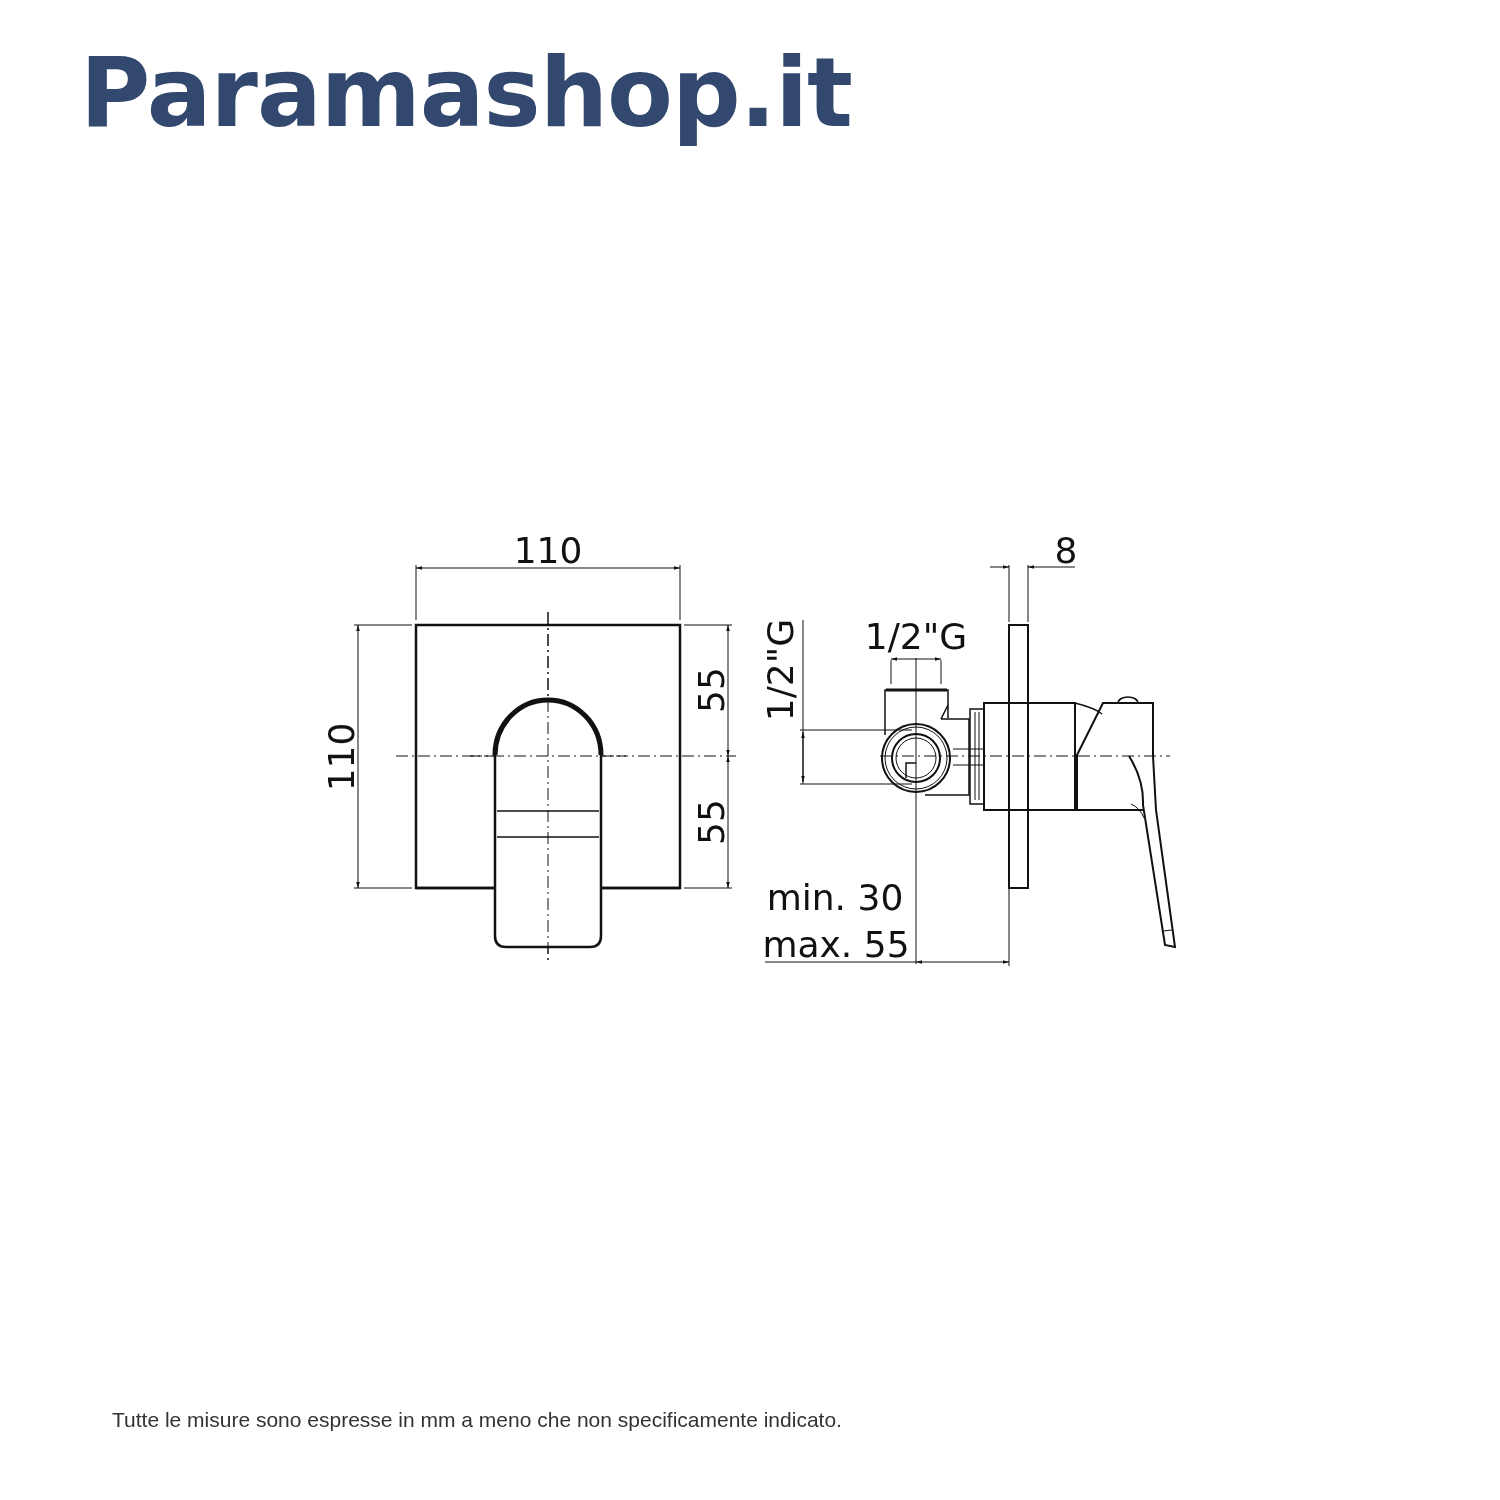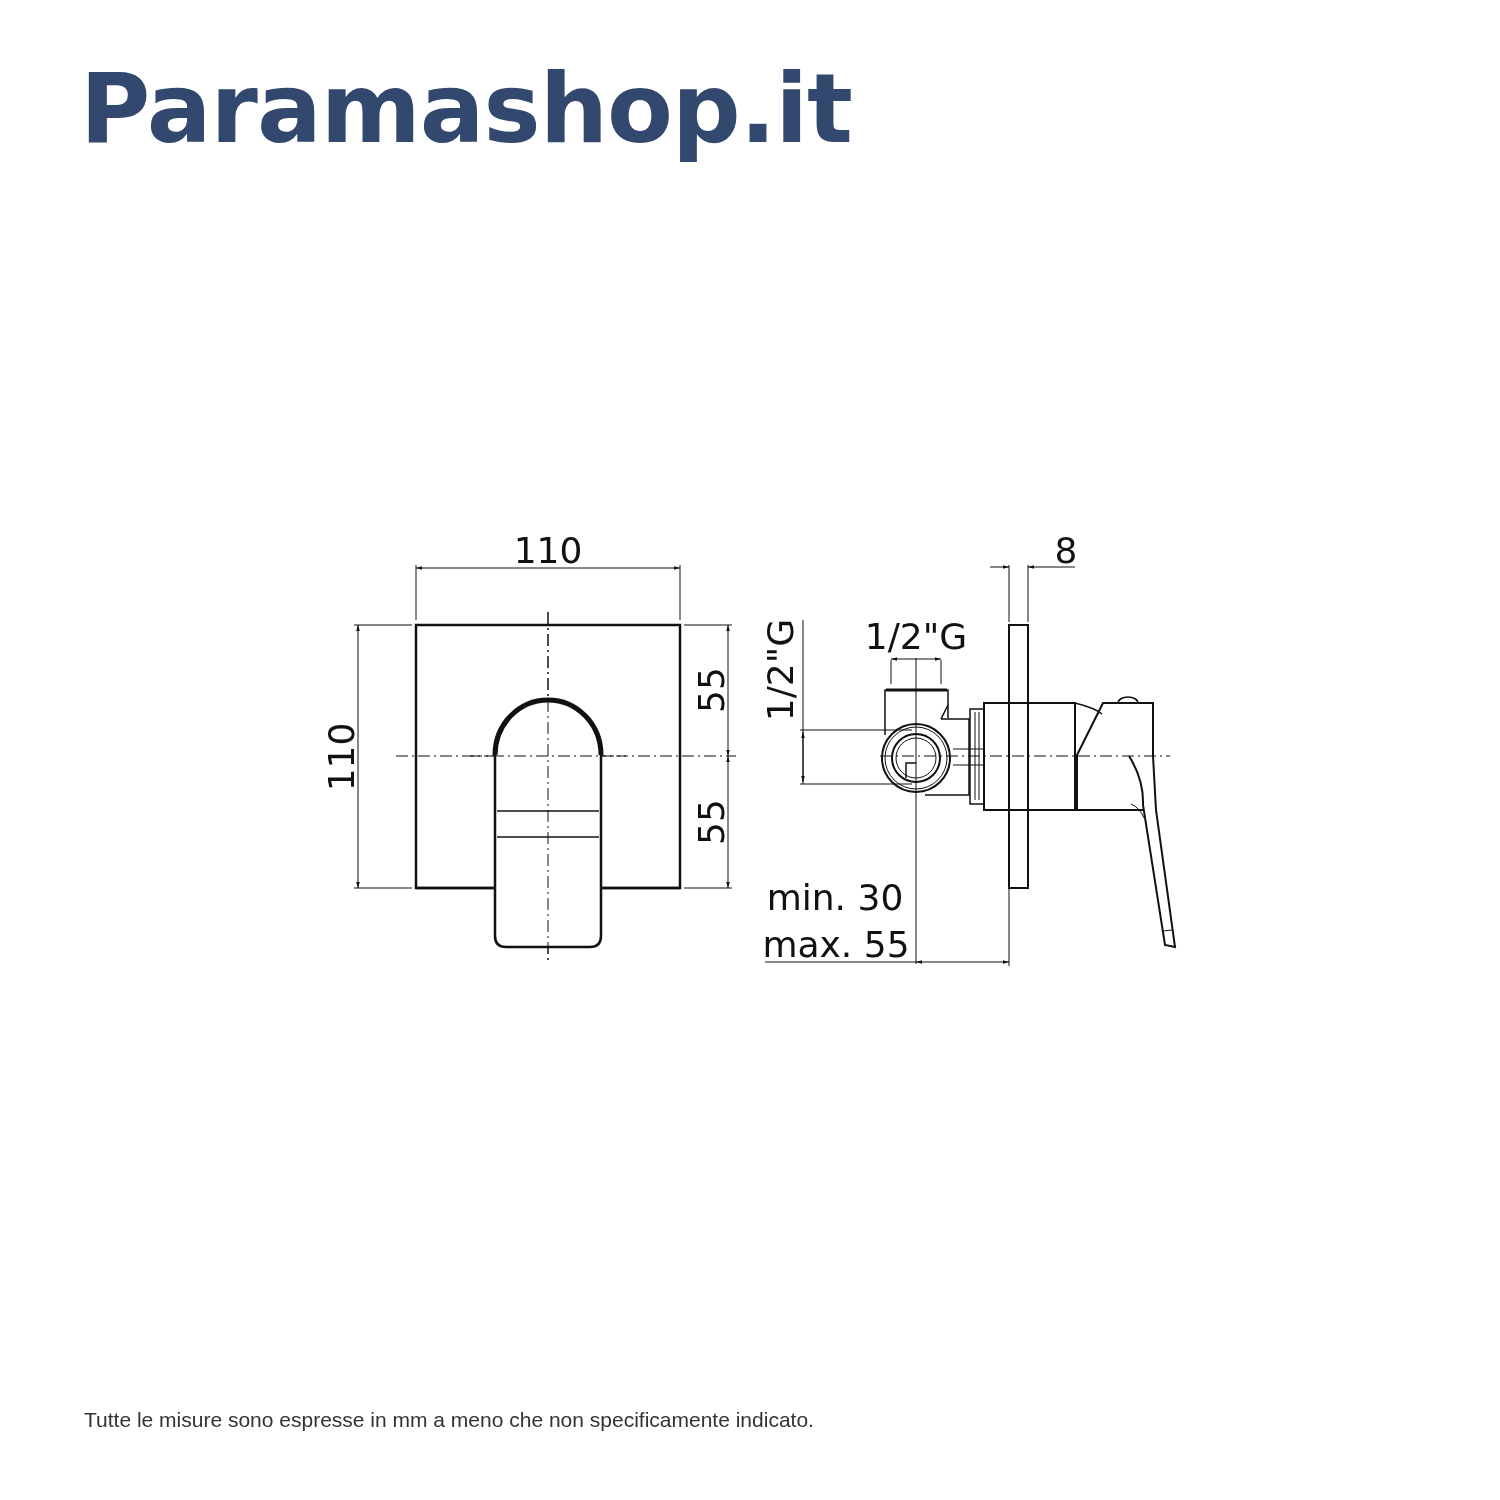--- a/index.html
+++ b/index.html
@@ -1,29 +1,29 @@
 <!DOCTYPE html>
 <html><head>
 <meta charset="utf-8">
 <style>
   html, body { margin: 0; padding: 0; background: #ffffff; }
   body { width: 1500px; height: 1500px; position: relative; overflow: hidden; }
   .brand {
-    position: absolute; left: 80px; top: 52px;
+    position: absolute; left: 80px; top: 36px;
     font-family: "DejaVu Sans", sans-serif; font-weight: bold;
     font-size: 96px; letter-spacing: -1px; color: #33486e; line-height: 1.2;
   }
   .drawing { position: absolute; left: 0; top: 0; width: 1500px; height: 1500px; }
   .drawing text { font-family: "DejaVu Sans", sans-serif; fill: #111; }
   .footer {
     position: absolute; left: 84px; top: 1402px;
     font-family: "Liberation Sans", sans-serif; font-size: 21px; color: #333;
     line-height: 36px;
   }
-  .footer div { white-space: nowrap; }
+  .footer div { white-space: nowrap; margin-left: 28px; }
 </style>
 </head>
 <body>
 
 <div class="brand">Paramashop.it</div>
 
 <svg class="drawing" viewBox="0 0 1500 1500" xmlns="http://www.w3.org/2000/svg">
   <defs>
     <marker id="arr" viewBox="0 0 10 10" refX="10" refY="5" markerWidth="12" markerHeight="6" orient="auto-start-reverse" markerUnits="userSpaceOnUse">
       <path d="M0,2 L10,5 L0,8 z" fill="#111"></path>

